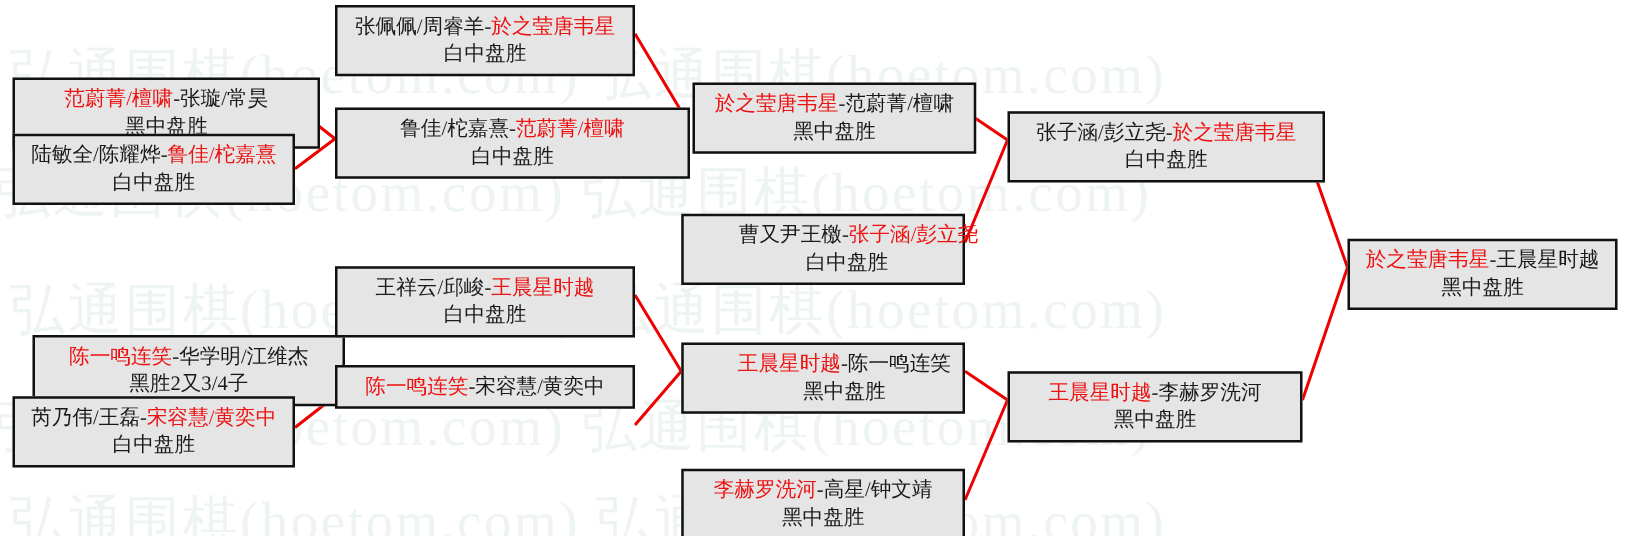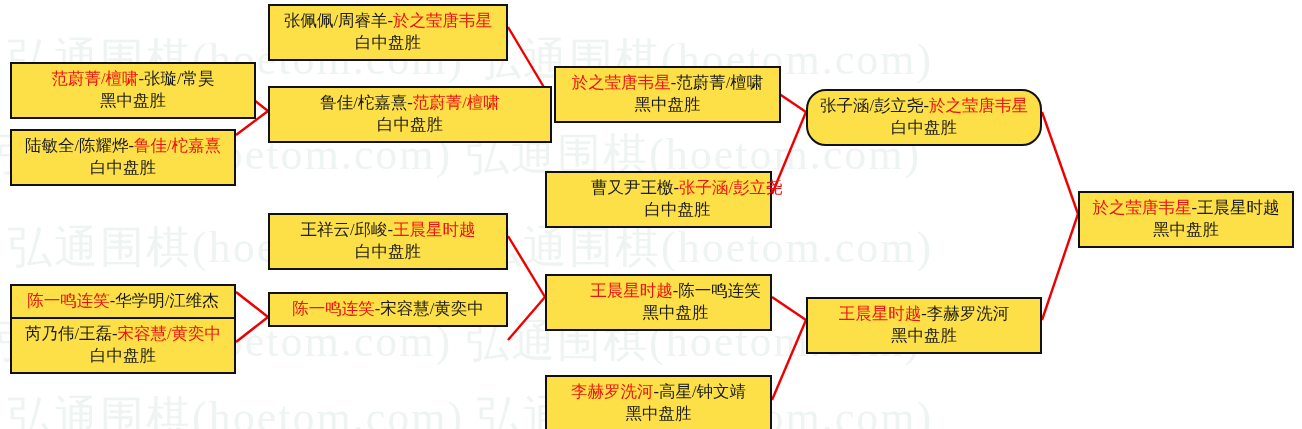--- a/index.html
+++ b/index.html
@@ -42,21 +42,21 @@
     pointer-events:none;
   }
   #links line{stroke:#ee0000;stroke-width:2.4;}
 
   
   .match{
     position:absolute;
     z-index:2;
     box-sizing:border-box;
     border:2px solid #111111;
-    background:#fde047;
+    background:#e5e5e5;
     text-align:center;
     padding:4px 6px 5px 6px;
     line-height:1.32;
     font-size:16.5px;
     color:#1a1a1a;
   }
   .match .ln1{white-space:nowrap;}
   .match .ln2{white-space:nowrap;}
   .win{color:#ee1111;}
   .lose{color:#1a1a1a;}
@@ -99,31 +99,32 @@
     <line x1="1042" y1="320" x2="1078" y2="214"></line>
   </svg>
 
   <div class="match" id="b-r1m1" style="left:10px;top:62px;width:246px;">
     <div class="ln1">
       <span class="win">范蔚菁/檀啸</span><span class="dash">-</span><span class="lose">张璇/常昊</span>
     </div>
     <div class="ln2">黑中盘胜</div>
   </div>
 
-  <div class="match" id="b-r1m2" style="left:10px;top:129px;width:226px;">
+  <div class="match" id="b-r1m2" style="left:10px;top:107px;width:226px;">
     <div class="ln1">
       <span class="lose">陆敏全/陈耀烨</span><span class="dash">-</span><span class="win">鲁佳/柁嘉熹</span>
     </div>
     <div class="ln2">白中盘胜</div>
   </div>
 
-  <div class="match" id="b-r1m3" style="left:10px;top:268px;width:226px;margin-top:16px;">
+  <div class="match" id="b-r1m3" style="left:26px;top:268px;width:250px;">
     <div class="ln1">
       <span class="win">陈一鸣连笑</span><span class="dash">-</span><span class="lose">华学明/江维杰</span>
     </div>
+    <div class="ln2">黑胜2又3/4子</div>
   </div>
 
   <div class="match" id="b-r1m4" style="left:10px;top:317px;width:226px;">
     <div class="ln1">
       <span class="lose">芮乃伟/王磊</span><span class="dash">-</span><span class="win">宋容慧/黄奕中</span>
     </div>
     <div class="ln2">白中盘胜</div>
   </div>
 
   <div class="match" id="b-r2m1" style="left:268px;top:4px;width:240px;">
@@ -174,21 +175,21 @@
     <div class="ln2">黑中盘胜</div>
   </div>
 
   <div class="match" id="b-r3m4" style="left:545px;top:375px;width:227px;">
     <div class="ln1">
       <span class="win">李赫罗洗河</span><span class="dash">-</span><span class="lose">高星/钟文靖</span>
     </div>
     <div class="ln2">黑中盘胜</div>
   </div>
 
-  <div class="match" id="b-r4m1" style="left:806px;top:89px;width:236px;border-radius:20px;">
+  <div class="match" id="b-r4m1" style="left:806px;top:89px;width:254px;">
     <div class="ln1">
       <span class="lose">张子涵/彭立尧</span><span class="dash">-</span><span class="win">於之莹唐韦星</span>
     </div>
     <div class="ln2">白中盘胜</div>
   </div>
 
   <div class="match" id="b-r4m2" style="left:806px;top:297px;width:236px;font-family:Liberation Serif, serif;">
     <div class="ln1">
       <span class="win">王晨星时越</span><span class="dash">-</span><span class="lose">李赫罗洗河</span>
     </div>

